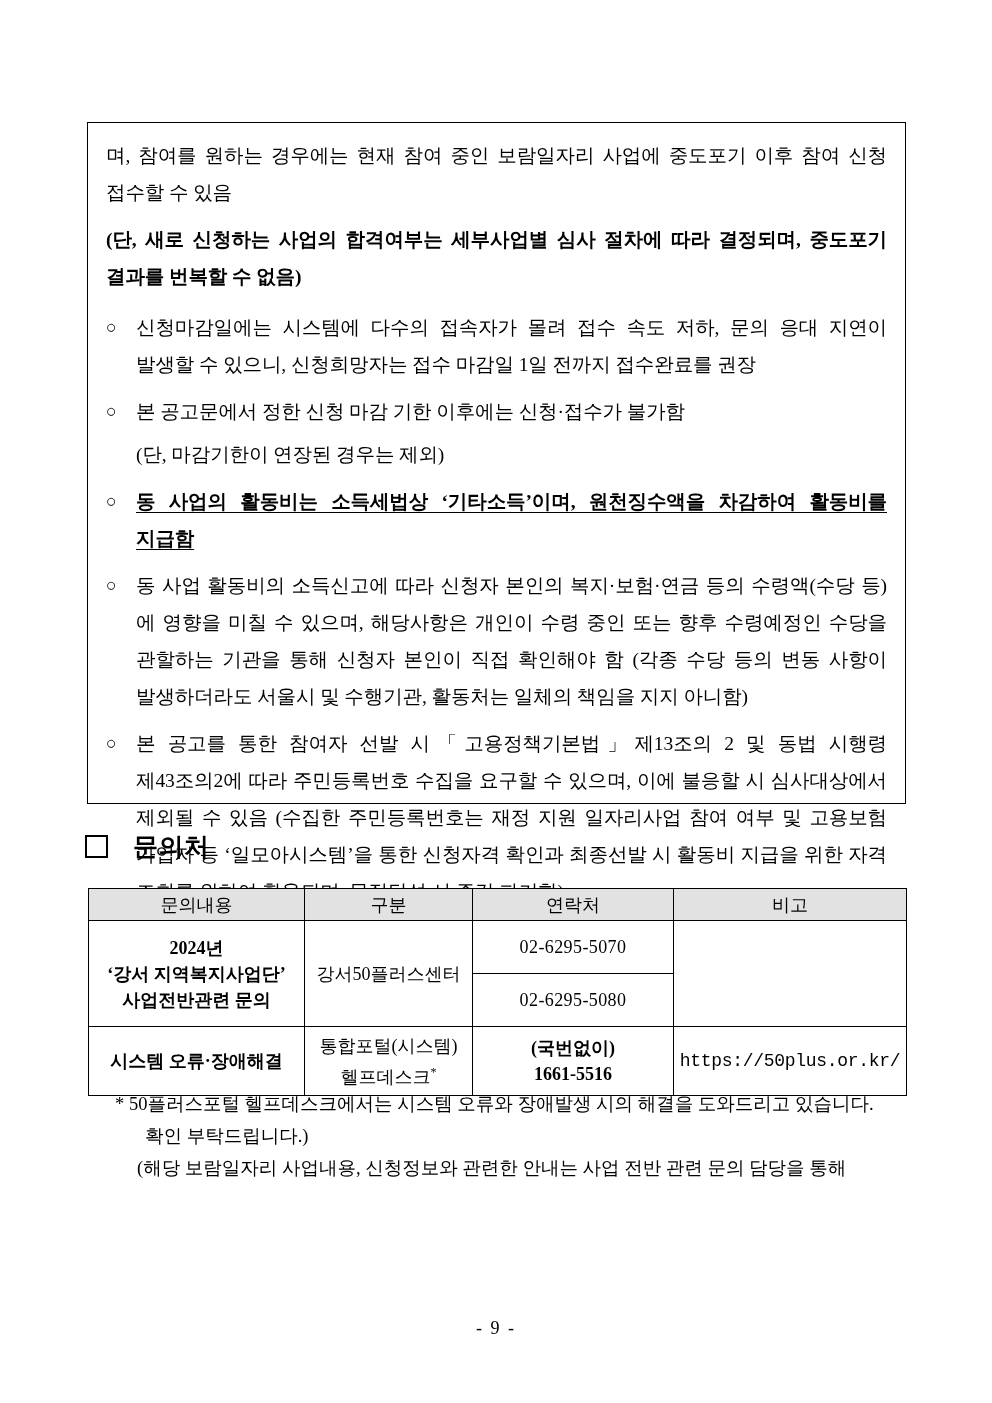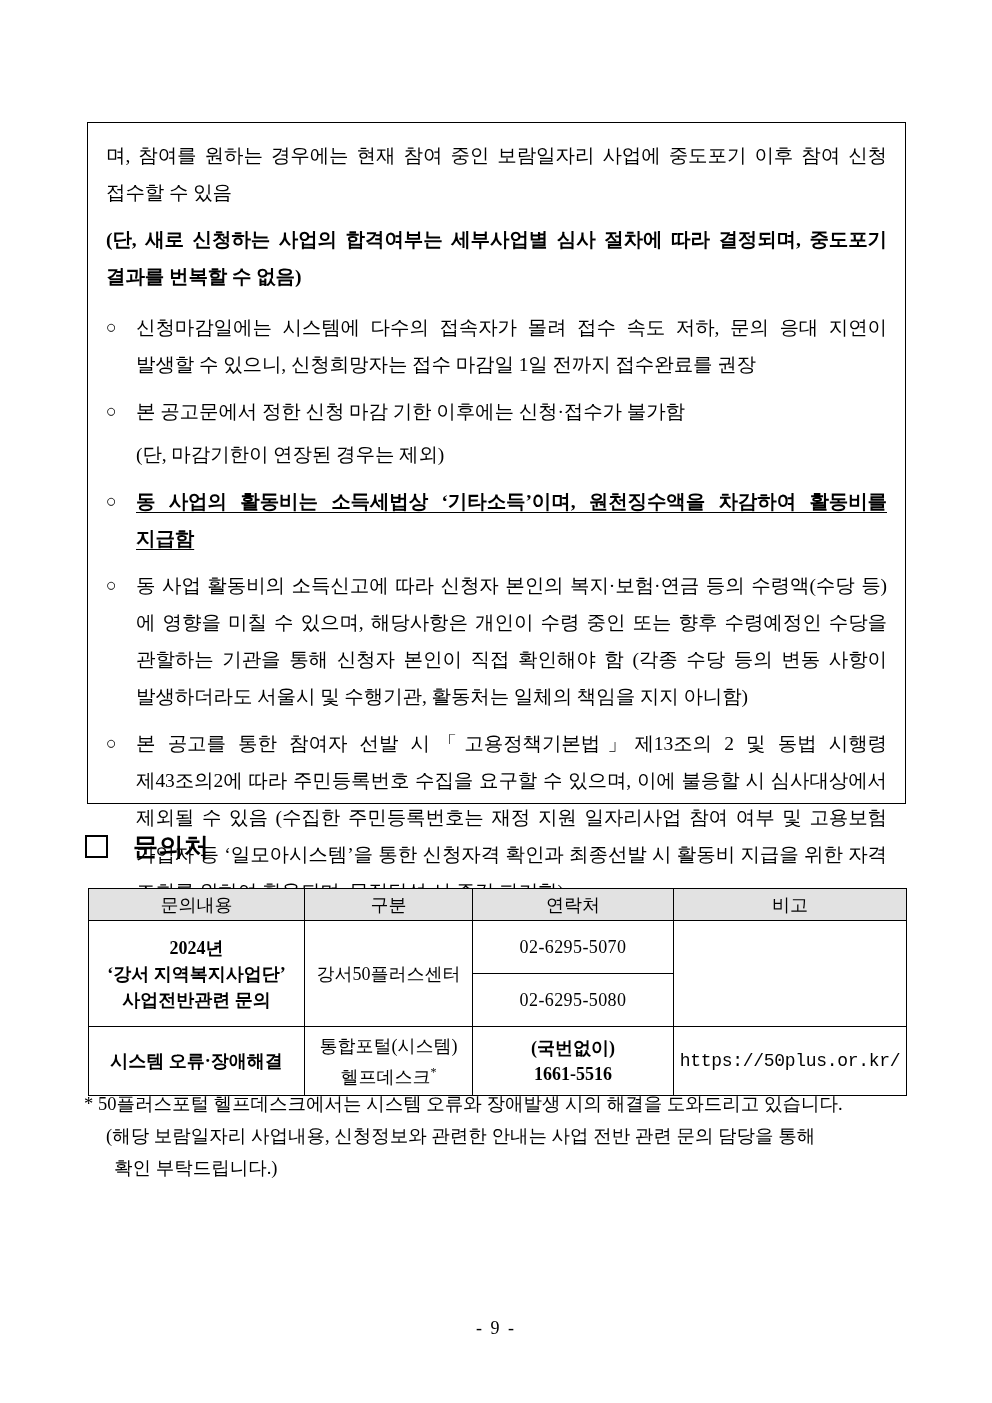--- a/index.html
+++ b/index.html
@@ -154,20 +154,21 @@
     position: absolute;
     left: 84px;
     top: 1088px;
     width: 830px;
     font-size: 18.5px;
     line-height: 32px;
     word-break: keep-all;
   }
   .footnote .fn-row {
     display: block;
+    margin-left: 31px;
   }
   .fn-indent-1 { padding-left: 22px; }
   .fn-indent-2 { padding-left: 30px; }
 
   
   .page-number {
     position: absolute;
     left: 0;
     top: 1318px;
     width: 992px;
@@ -266,19 +267,19 @@
           <span class="t-line">(국번없이)</span>
           <span class="t-line">1661-5516</span>
         </td>
         <td class="cell-url">https://50plus.or.kr/</td>
       </tr>
     </tbody>
   </table>
 
   <div class="footnote">
     <span class="fn-row">* 50플러스포털 헬프데스크에서는 시스템 오류와 장애발생 시의 해결을 도와드리고 있습니다.</span>
+    <span class="fn-row fn-indent-2">확인 부탁드립니다.)</span>
     <span class="fn-row fn-indent-1">(해당 보람일자리 사업내용, 신청정보와 관련한 안내는 사업 전반 관련 문의 담당을 통해</span>
-    <span class="fn-row fn-indent-2">확인 부탁드립니다.)</span>
   </div>
 
   <div class="page-number">- 9 -</div>
 
 </div>
 
 </body></html>

